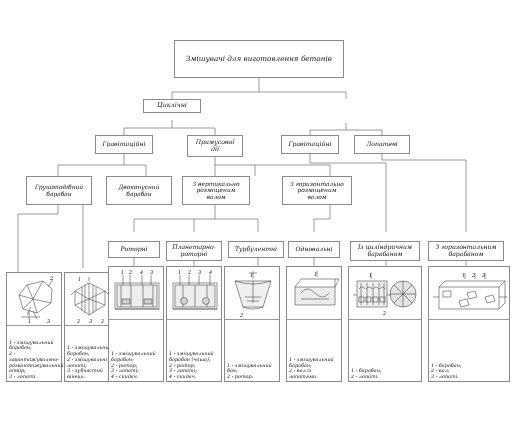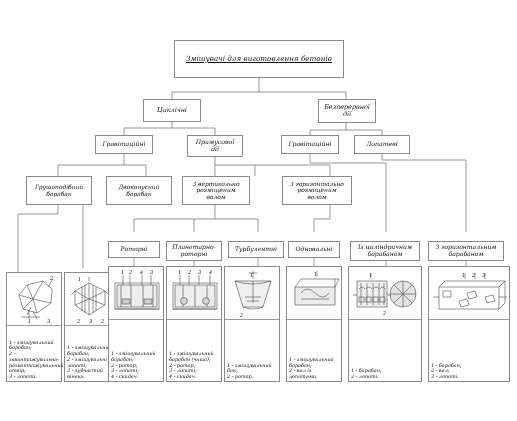--- a/index.html
+++ b/index.html
@@ -23,21 +23,21 @@
     align-items:center;
     justify-content:center;
     text-align:center;
     font-style:italic;
     line-height:1.12;
     padding:1px 2px;
     color:#101010;
   }
   .node span{display:block;}
 
-  .t-title{font-size:7.2px;text-decoration:underline;}
+  .t-title{font-size:7.2px;}
   .t-lvl2{font-size:6.4px;}
   .t-lvl3{font-size:6.2px;}
   .t-lvl4{font-size:5.9px;}
   .t-hdr{font-size:6.1px;}
 
   .cell{
     position:absolute;
     box-sizing:border-box;
     border:1px solid #8a8a8a;
     background:#fff;
@@ -126,28 +126,24 @@
       <path d="M314 258 L314 266"></path>
       <path d="M386 258 L386 266"></path>
       <path d="M466 258 L466 266"></path>
     </g>
   </svg>
 
   <div class="node t-title" style="left:174px;top:40px;width:170px;height:38px;flex-direction:column;">
     <span>Змішувачі для виготовлення бетонів</span>
   </div>
 
-  <div class="node t-lvl2" style="left:143px;top:99px;width:58px;height:23px;">
+  <div class="node t-lvl2" style="left:143px;top:99px;width:58px;height:14px;">
     <span>Циклічні</span>
   </div>
 
-  <div class="node t-lvl2" style="left:318px;top:99px;width:58px;height:24px;flex-direction:column;">
-    <span>Безперервної</span>
-    <span>дії</span>
-  </div>
 
   <div class="node t-lvl3" style="left:95px;top:135px;width:58px;height:19px;">
     <span>Гравітаційні</span>
   </div>
 
   <div class="node t-lvl3" style="left:187px;top:135px;width:56px;height:22px;flex-direction:column;">
     <span>Примусової</span>
     <span>дії</span>
   </div>
 

